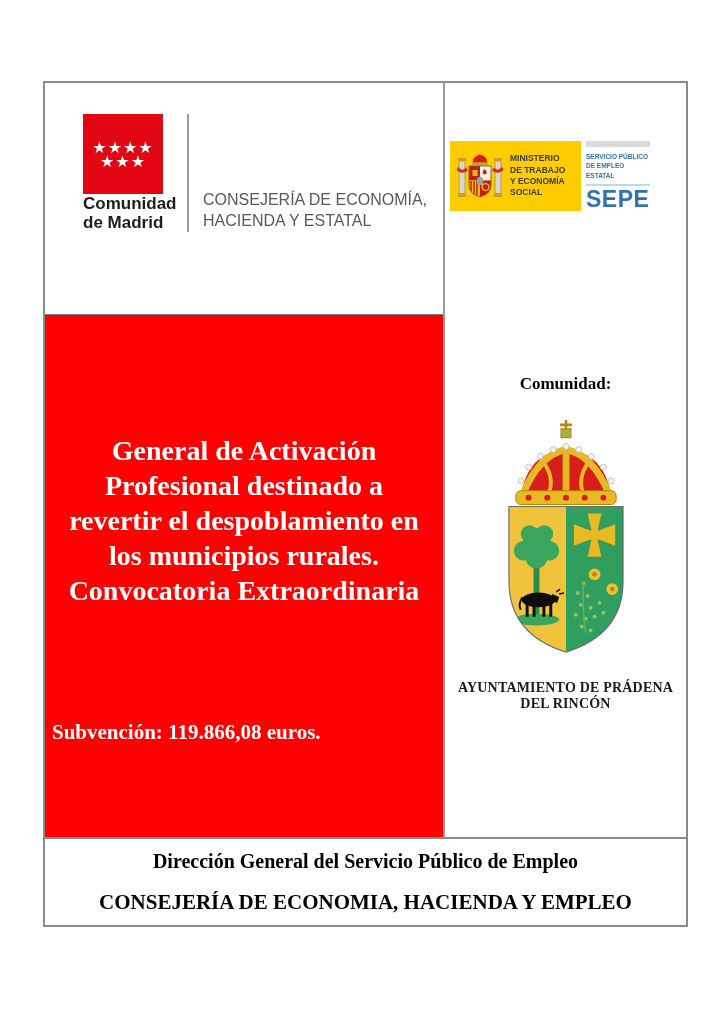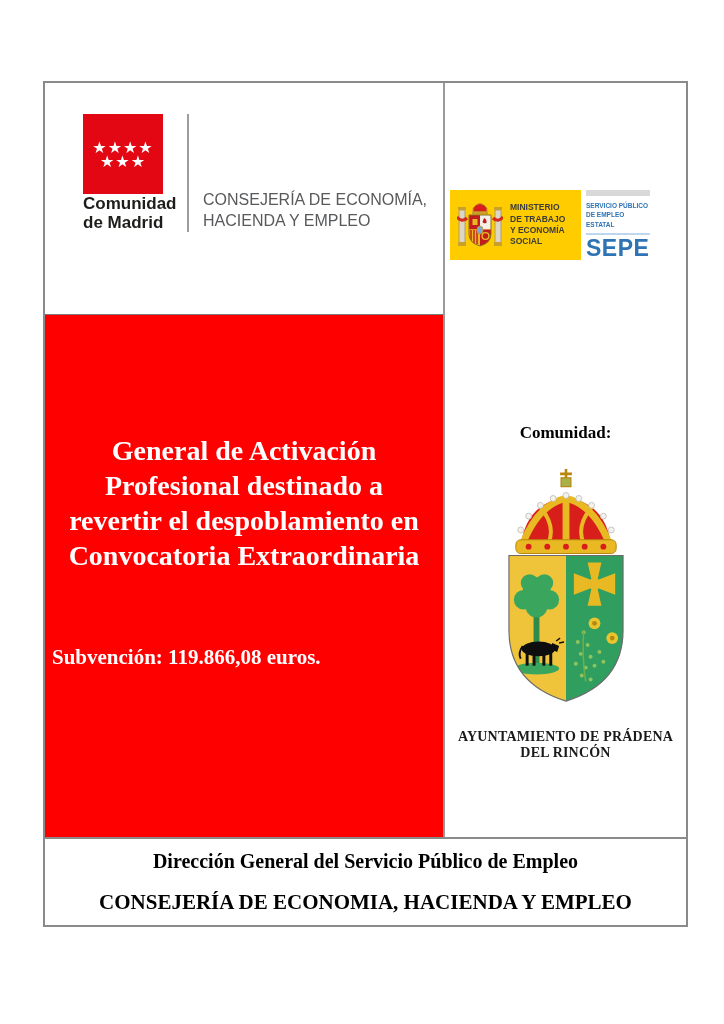--- a/index.html
+++ b/index.html
@@ -25,38 +25,38 @@
     width:80px; height:80px; background:#e30613; display:flex; flex-direction:column;
     align-items:center; justify-content:center;
   }
   .star-row { color:#ffffff; font-family:"DejaVu Sans", sans-serif; font-size:16px; line-height:15px; letter-spacing:1px; }
   .star-row.second { margin-top:-1px; }
   .cam-name { margin-top:1px; font-family:"Liberation Sans", sans-serif; font-weight:bold; font-size:17px; line-height:1.1; color:#1d1d1b; white-space:nowrap; }
   .cam-divider { width:2px; background:#9d9d9c; margin:0 14px 0 12px; }
   .consejeria { align-self:flex-end; font-family:"Liberation Sans", sans-serif; font-size:16px; line-height:1.28; color:#58595b; padding-bottom:1px; white-space:nowrap; }
 
   
-  .ministry-row { margin-top:107px; display:flex; width:200px; align-self:flex-start; margin-left:5px; }
+  .ministry-row { margin-top:58px; display:flex; width:200px; align-self:flex-start; margin-left:5px; }
   .min-yellow { width:163px; height:70px; background:#ffcc00; display:flex; align-items:center; }
   .esc-esp { margin-left:7px; flex:none; }
   .min-text { margin-left:7px; font-family:"Liberation Sans", sans-serif; font-weight:bold; font-size:8.5px; line-height:1.35; color:#3c3c3b; }
   .min-sepe { flex:1; margin-left:5px; display:flex; flex-direction:column; height:70px;justify-content:flex-end; }
   .sepe-strip { height:7px; background:#d9d9d9; }
   .sepe-small { margin-top:5px; font-family:"Liberation Sans", sans-serif; font-weight:bold; font-size:6.5px; line-height:1.45; color:#2e74b5; }
   .sepe-rule { height:2px; background:#bdd7ee; margin:4px 0 2px 0; width:64px; }
   .sepe-word { font-family:"Liberation Sans", sans-serif; font-weight:bold; font-size:23px; line-height:1; color:#2e74b5; letter-spacing:0.5px; }
 
   
   .promueve { margin-top:163px; font-weight:bold; font-size:17px; color:#000; }
   .crest-wrap { margin-top:22px; }
   .ayto { margin-top:20px; font-weight:bold; font-size:14px; letter-spacing:0.2px; color:#1a1a1a; text-align:center; }
 
   
   .main-title { margin-top:118px; text-align:center; color:#ffffff; font-weight:bold; font-size:28px; line-height:35px; }
-  .subsidy { margin-top:72px; padding-left:7px; color:#ffffff; font-weight:bold; font-size:21px; }
+  .subsidy { margin-top:112px; padding-left:7px; color:#ffffff; font-weight:bold; font-size:21px; }
 
   
   .footer-row { height:88px; border-top:2px solid #8a8a8a; display:flex; flex-direction:column; align-items:center; justify-content:center; background:#fff; }
   .footer-l1 { font-weight:bold; font-size:20px; color:#000; }
   .footer-l2 { margin-top:17px; font-weight:bold; font-size:21px; color:#000; }
 </style>
 </head>
 <body>
 
 <div class="page">
@@ -74,30 +74,31 @@
                 <div class="star-row second">★★★</div>
               </div>
               <div class="cam-name">
                 <div>Comunidad</div>
                 <div>de Madrid</div>
               </div>
             </div>
             <div class="cam-divider"></div>
             <div class="consejeria">
               <div>CONSEJERÍA DE ECONOMÍA,</div>
-              <div>HACIENDA Y EMPLEO</div>
+              <div>HACIENDA Y ESTATAL</div>
             </div>
           </div>
         </div>
 
         <div class="red-panel">
           <div class="main-title">
             <div>General de Activación</div>
             <div>Profesional destinado a</div>
             <div>revertir el despoblamiento en</div>
+            <div>los municipios rurales.</div>
             <div>Convocatoria Extraordinaria</div>
           </div>
           <div class="subsidy">Subvención: 119.866,08 euros.</div>
         </div>
       </div>
 
       <div class="right-col">
 
         <div class="ministry-row">
           <div class="min-yellow">

